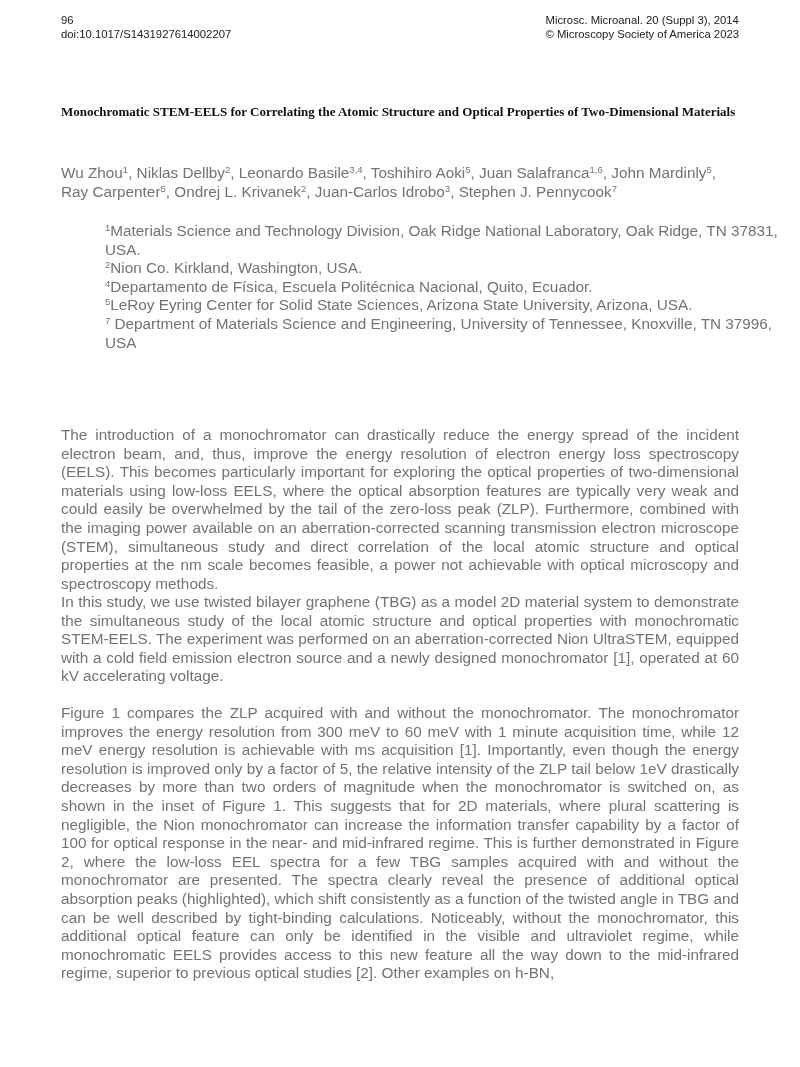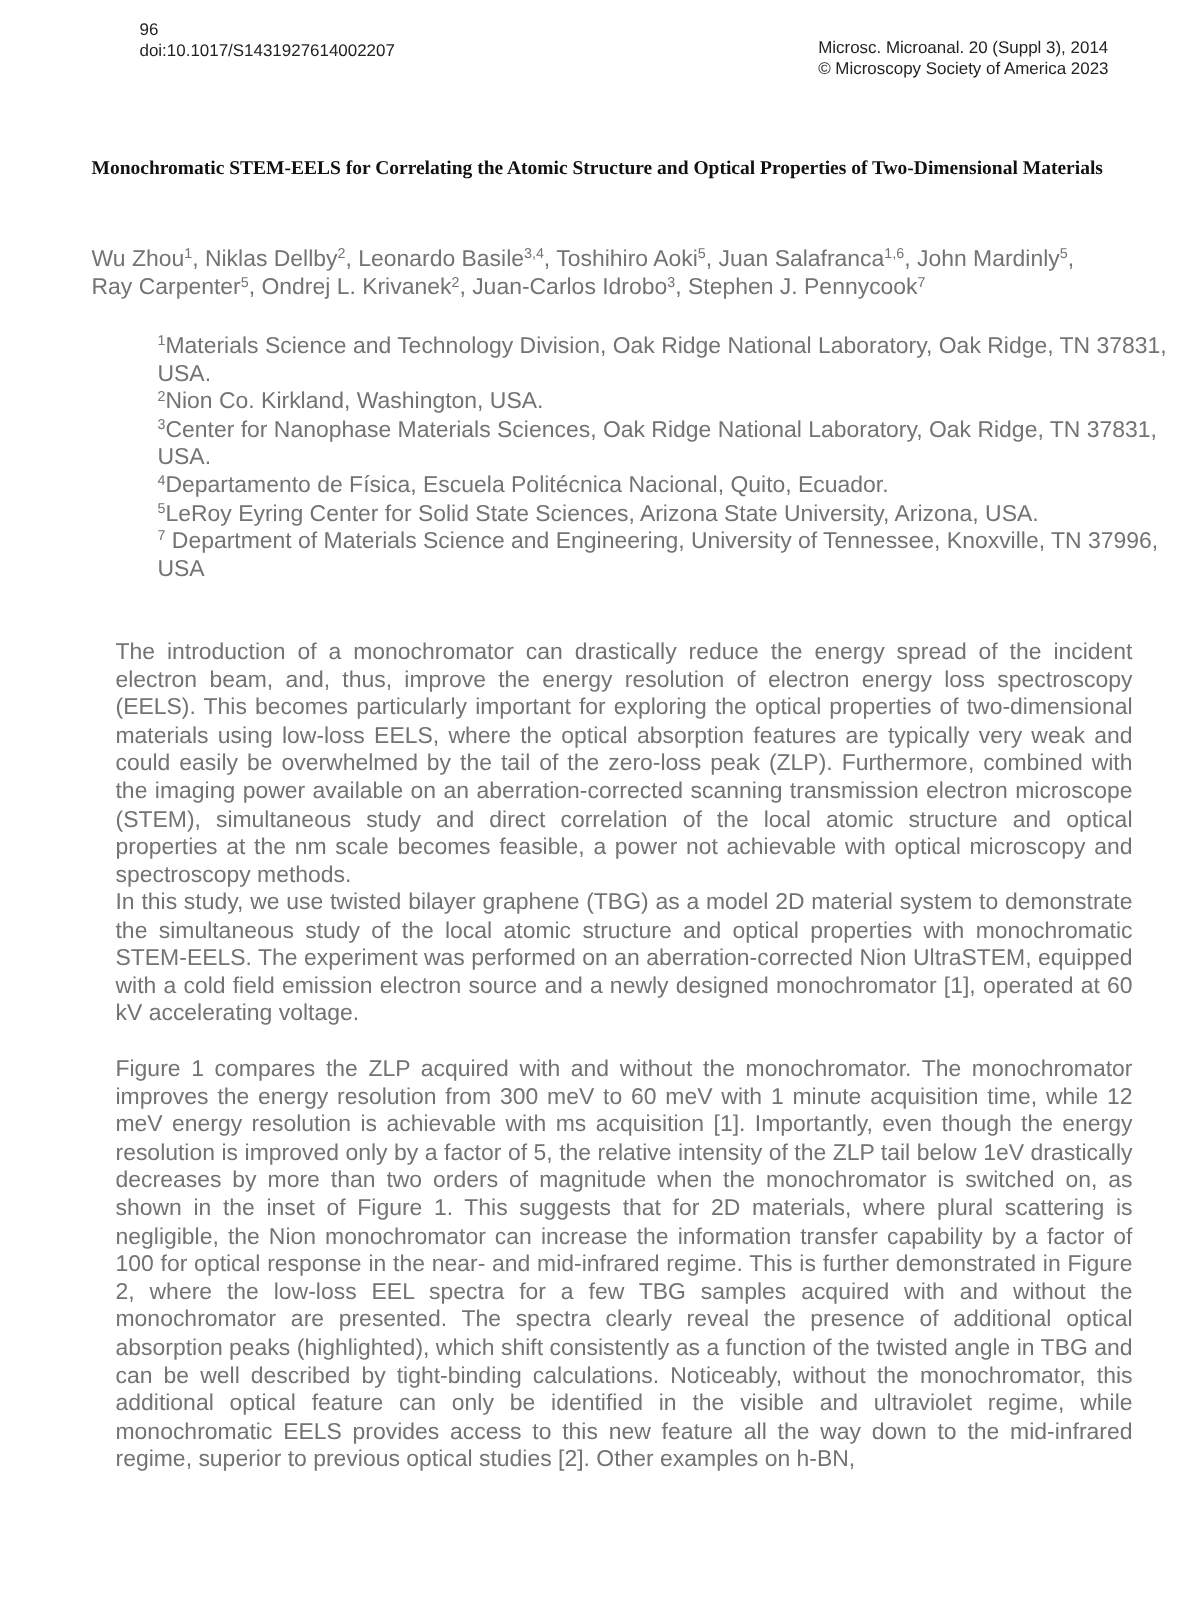--- a/index.html
+++ b/index.html
@@ -23,22 +23,22 @@
     .header {
       position: absolute;
       top: 14px;
       left: 0;
       width: 678px;
       font-family: "Liberation Sans", sans-serif;
       font-size: 11.3px;
       line-height: 13.5px;
       color: #222222;
     }
-    .header-left { position: absolute; left: 0; top: 0; margin-left: 32px; }
-    .header-right { position: absolute; right: 0; top: 12px; text-align: left; }
+    .header-left { position: absolute; left: 0; top: 0; }
+    .header-right { position: absolute; right: 0; top: 0; text-align: center; }
     .header-line { display: block; white-space: nowrap; }
 
     .title {
       position: absolute;
       top: 100px;
       left: 0;
       width: 678px;
       font-family: "Liberation Serif", serif;
       font-weight: bold;
       font-size: 13px;
@@ -66,21 +66,21 @@
       margin-left: 44px;
     }
     .affiliation { display: block; }
     sup {
       font-size: 9.5px;
       line-height: 0;
       vertical-align: 5px;
     }
     .para {
       position: absolute;
-      left: 16px;
+      left: 0;
       width: 678px;
       text-align: justify;
       margin: 0;
     }
     #p1 { top: 426px; }
     #p2 { top: 593px; }
     #p3 { top: 704px; }
   </style>
 </head>
 <body>
@@ -100,21 +100,20 @@
 
   <h1 class="title">Monochromatic STEM-EELS for Correlating the Atomic Structure and Optical Properties of Two-Dimensional Materials</h1>
 
   <div class="authors serif">
     <span><span>Wu Zhou</span><sup>1</sup><span>, </span></span><span><span>Niklas Dellby</span><sup>2</sup><span>, </span></span><span><span>Leonardo Basile</span><sup>3,4</sup><span>, </span></span><span><span>Toshihiro Aoki</span><sup>5</sup><span>, </span></span><span><span>Juan Salafranca</span><sup>1,6</sup><span>, </span></span><span><span>John Mardinly</span><sup>5</sup><span>, </span></span><span><span>Ray Carpenter</span><sup>5</sup><span>, </span></span><span><span>Ondrej L. Krivanek</span><sup>2</sup><span>, </span></span><span><span>Juan-Carlos Idrobo</span><sup>3</sup><span>, </span></span><span><span>Stephen J. Pennycook</span><sup>7</sup><span></span></span>
   </div>
 
   <div class="affiliations serif">
     <span class="affiliation"><sup>1</sup><span>Materials Science and Technology Division, Oak Ridge National Laboratory, Oak Ridge, TN 37831, USA.</span></span>
     <span class="affiliation"><sup>2</sup><span>Nion Co. Kirkland, Washington, USA.</span></span>
-    <span class="affiliation"><sup>3</sup><span>Center for Nanophase Materials Sciences, Oak Ridge National Laboratory, Oak Ridge, TN 37831, USA.</span></span>
     <span class="affiliation"><sup>4</sup><span>Departamento de Física, Escuela Politécnica Nacional, Quito, Ecuador.</span></span>
     <span class="affiliation"><sup>5</sup><span>LeRoy Eyring Center for Solid State Sciences, Arizona State University, Arizona, USA.</span></span>
     <span class="affiliation"><sup>7</sup><span> Department of Materials Science and Engineering, University of Tennessee, Knoxville, TN 37996, USA</span></span>
   </div>
 
   <p id="p1" class="para serif">The introduction of a monochromator can drastically reduce the energy spread of the incident electron beam, and, thus, improve the energy resolution of electron energy loss spectroscopy (EELS). This becomes particularly important for exploring the optical properties of two-dimensional materials using low-loss EELS, where the optical absorption features are typically very weak and could easily be overwhelmed by the tail of the zero-loss peak (ZLP). Furthermore, combined with the imaging power available on an aberration-corrected scanning transmission electron microscope (STEM), simultaneous study and direct correlation of the local atomic structure and optical properties at the nm scale becomes feasible, a power not achievable with optical microscopy and spectroscopy methods.</p>
   <p id="p2" class="para serif">In this study, we use twisted bilayer graphene (TBG) as a model 2D material system to demonstrate the simultaneous study of the local atomic structure and optical properties with monochromatic STEM-EELS. The experiment was performed on an aberration-corrected Nion UltraSTEM, equipped with a cold field emission electron source and a newly designed monochromator [1], operated at 60 kV accelerating voltage.</p>
   <p id="p3" class="para serif">Figure 1 compares the ZLP acquired with and without the monochromator. The monochromator improves the energy resolution from 300 meV to 60 meV with 1 minute acquisition time, while 12 meV energy resolution is achievable with ms acquisition [1]. Importantly, even though the energy resolution is improved only by a factor of 5, the relative intensity of the ZLP tail below 1eV drastically decreases by more than two orders of magnitude when the monochromator is switched on, as shown in the inset of Figure 1. This suggests that for 2D materials, where plural scattering is negligible, the Nion monochromator can increase the information transfer capability by a factor of 100 for optical response in the near- and mid-infrared regime. This is further demonstrated in Figure 2, where the low-loss EEL spectra for a few TBG samples acquired with and without the monochromator are presented. The spectra clearly reveal the presence of additional optical absorption peaks (highlighted), which shift consistently as a function of the twisted angle in TBG and can be well described by tight-binding calculations. Noticeably, without the monochromator, this additional optical feature can only be identified in the visible and ultraviolet regime, while monochromatic EELS provides access to this new feature all the way down to the mid-infrared regime, superior to previous optical studies [2]. Other examples on h-BN,</p>
 
 </div>

